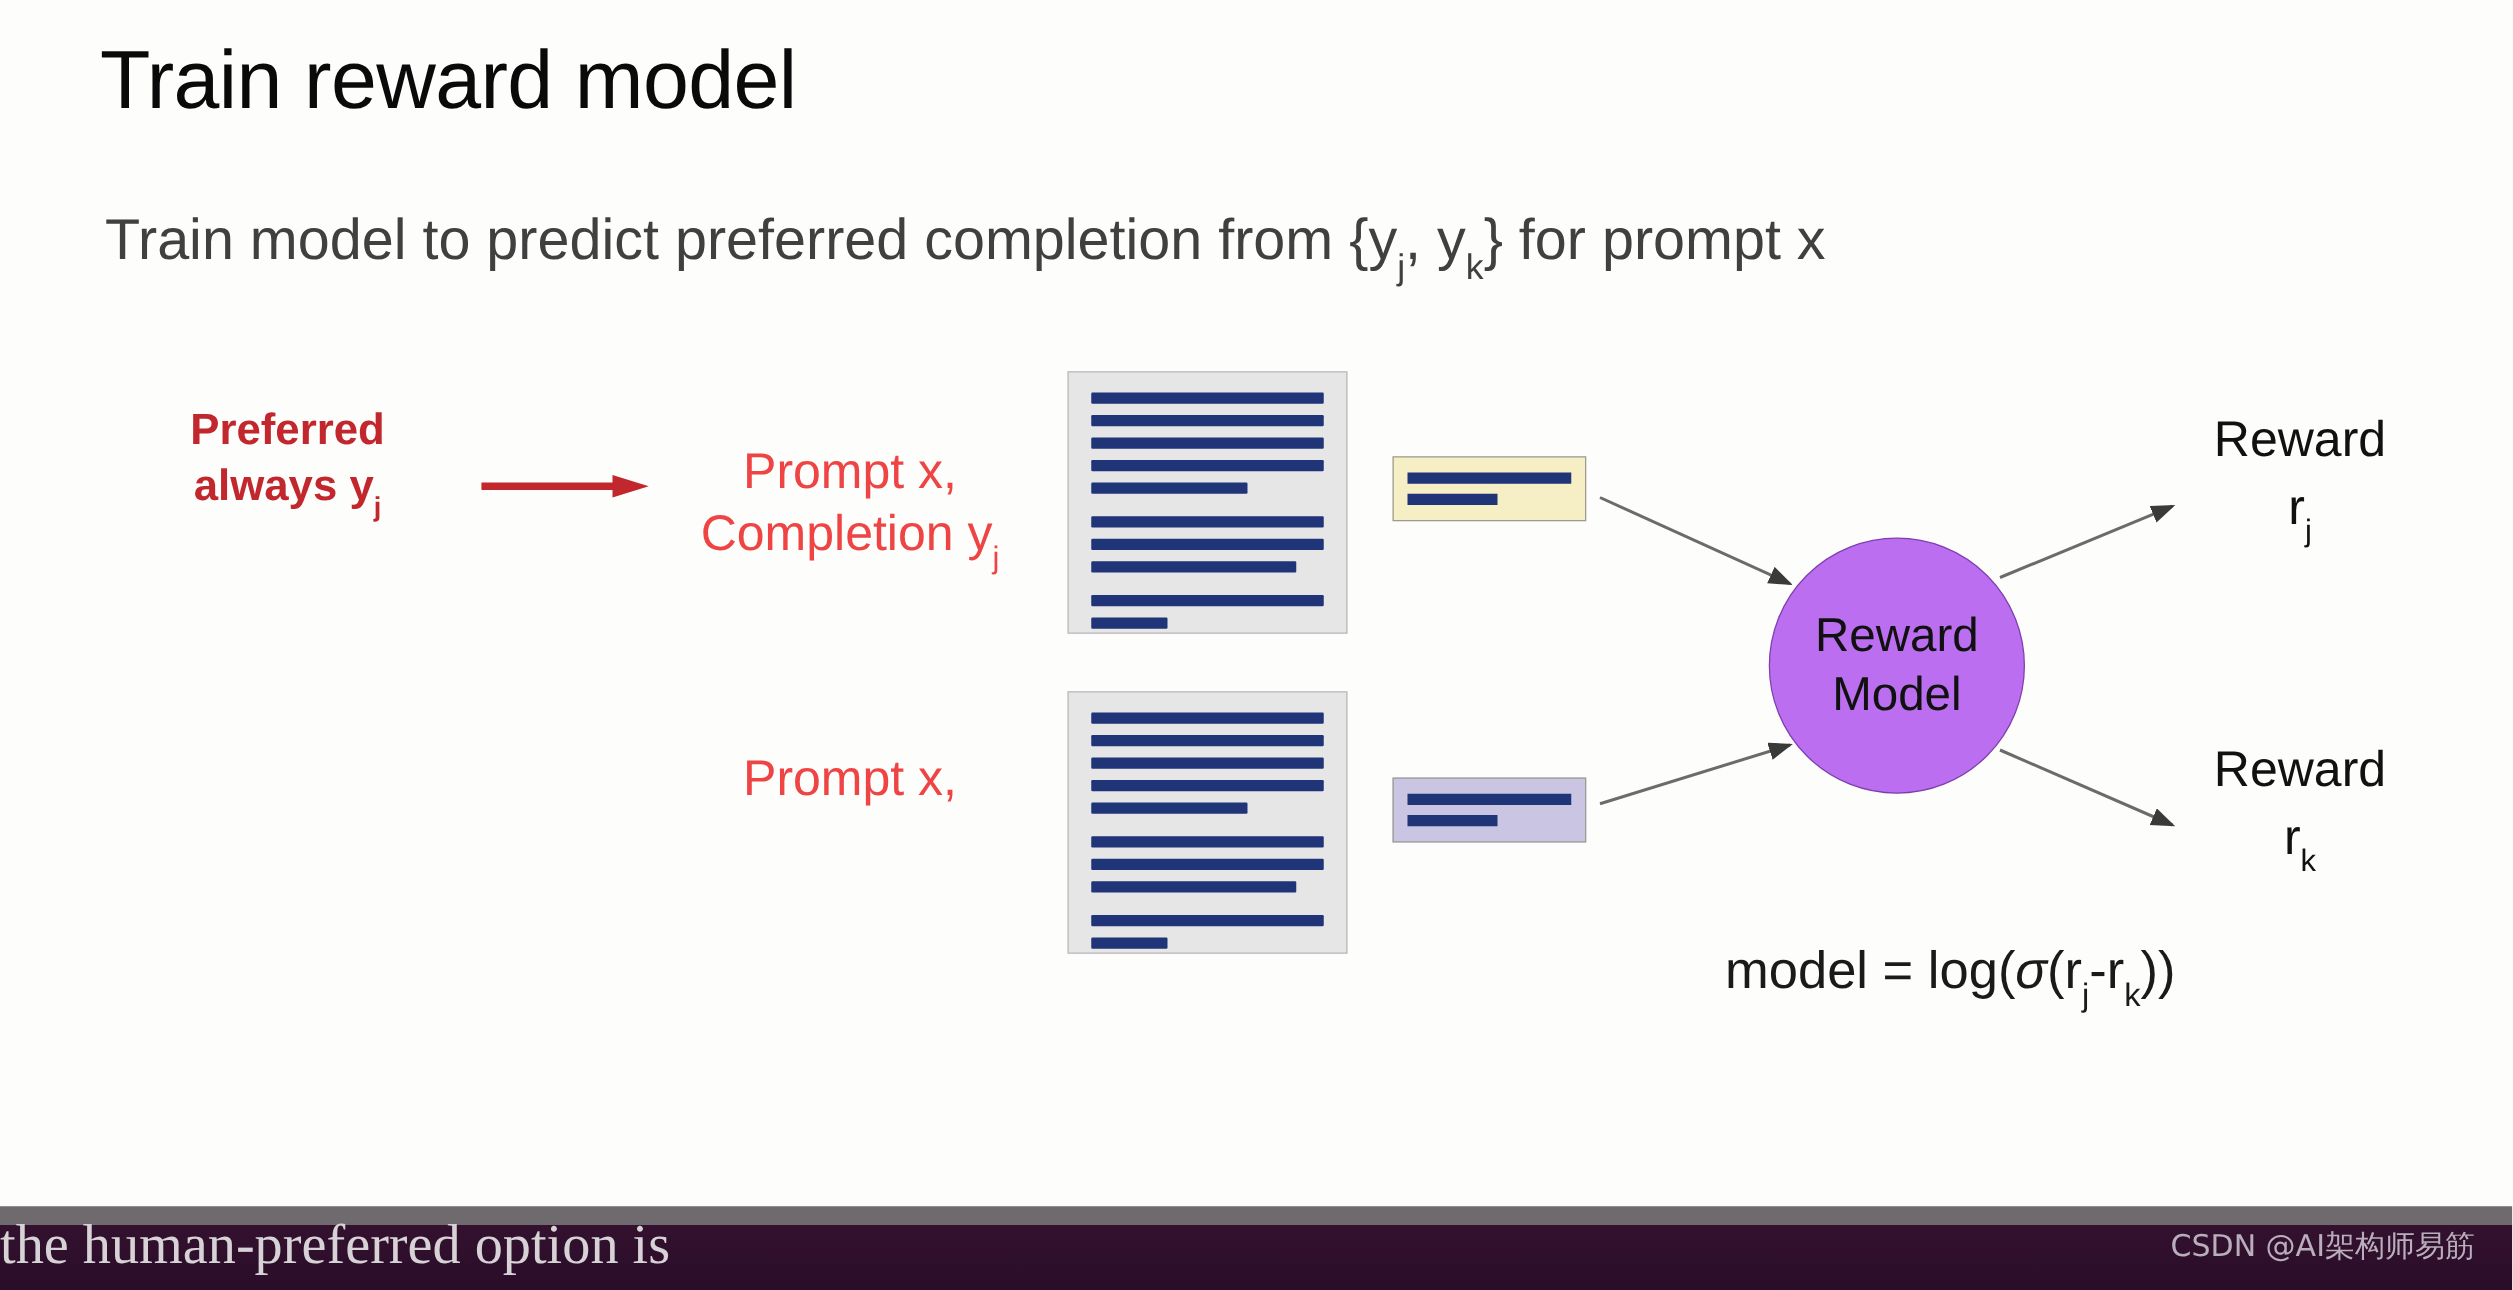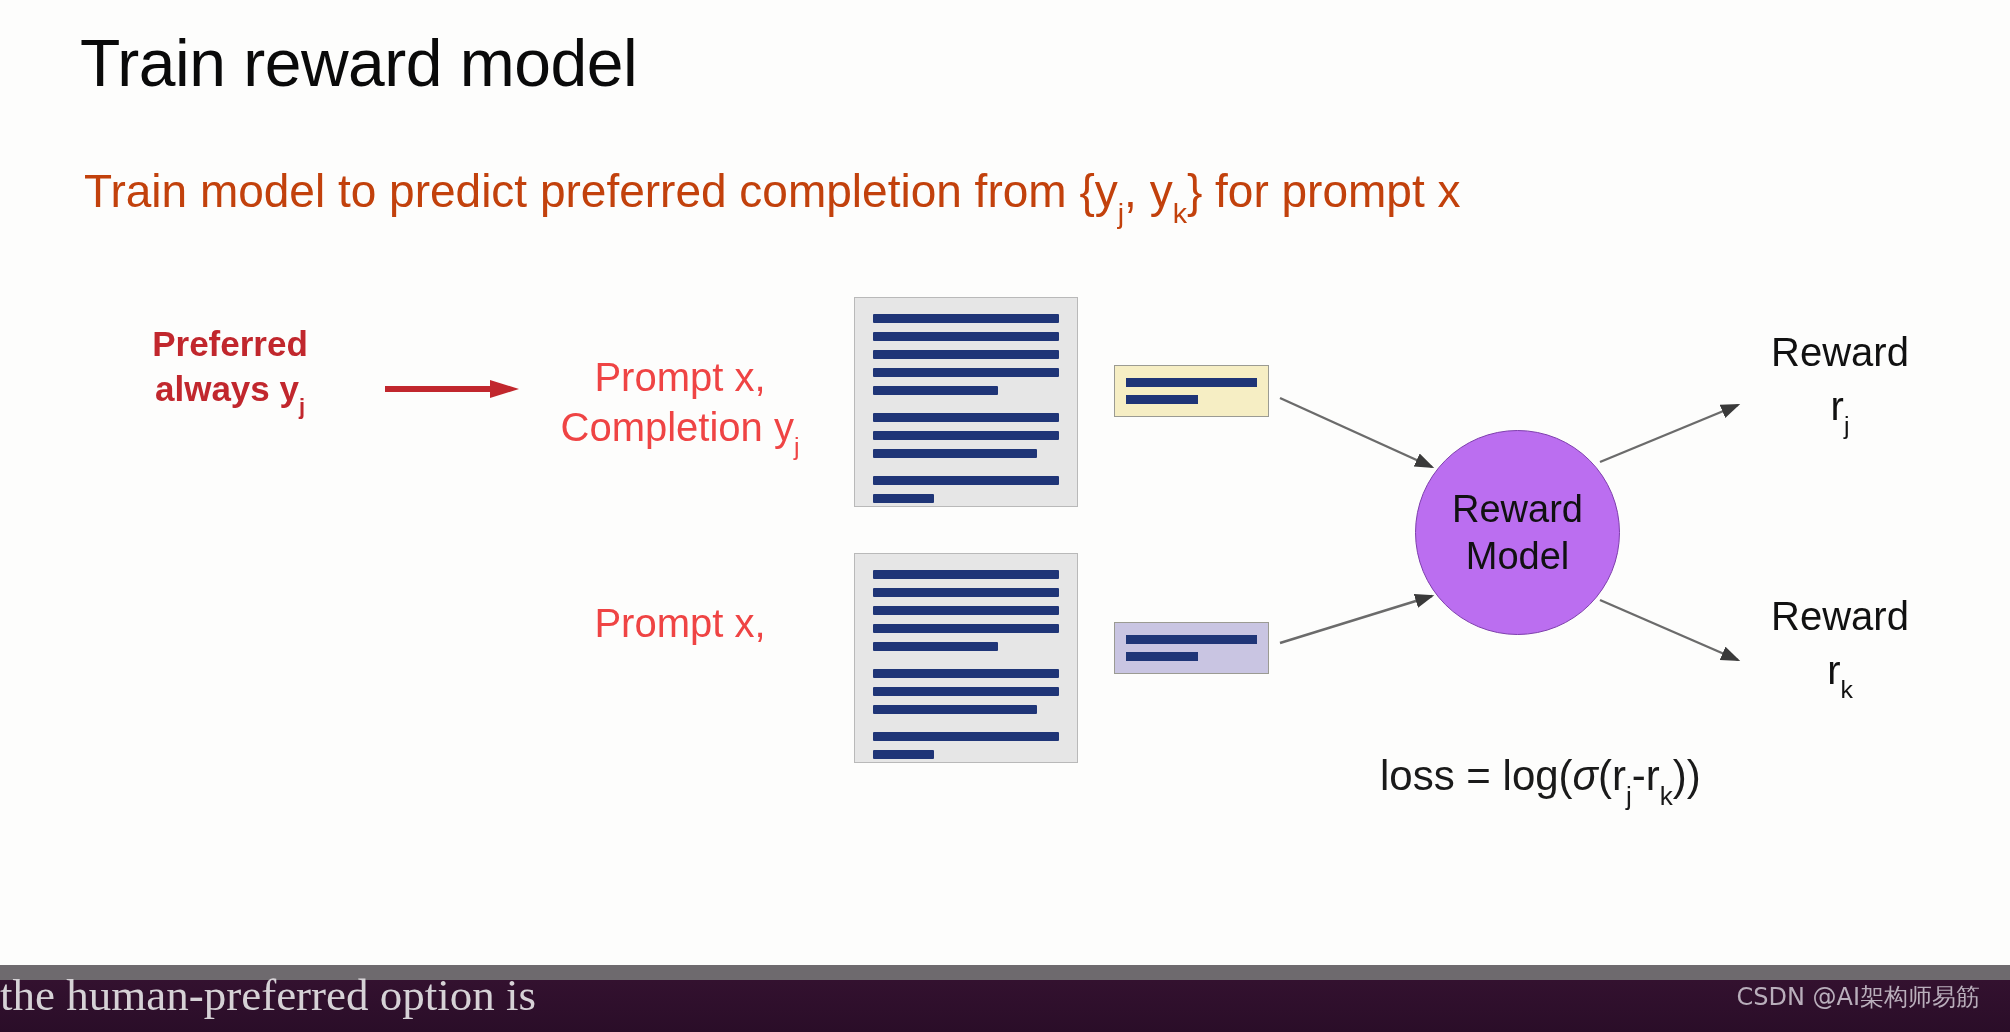--- a/index.html
+++ b/index.html
@@ -34,21 +34,21 @@
     color: #0a0a0a;
     letter-spacing: -0.5px;
     white-space: nowrap;
   }
   #slide-subtitle {
     position: absolute;
     left: 84px;
     top: 168px;
     font-size: 46px;
     line-height: 1.0;
-    color: #c2410c;
+    color: #404040;
     white-space: nowrap;
   }
   .sub {
     font-size: 0.62em;
     vertical-align: sub;
     position: relative;
     top: 0.22em;
   }
   
   #red-note {
@@ -312,21 +312,21 @@
 
     <div class="reward-label" id="reward-label-j">
       <span>Reward</span>
       <span class="reward-var"><span>r</span><span class="sub">j</span></span>
     </div>
     <div class="reward-label" id="reward-label-k">
       <span>Reward</span>
       <span class="reward-var"><span>r</span><span class="sub">k</span></span>
     </div>
 
-    <div id="loss-formula"><span>loss = log(</span><span class="sigma">σ</span><span>(r</span><span class="sub">j</span><span>-r</span><span class="sub">k</span><span>))</span></div>
+    <div id="loss-formula"><span>model = log(</span><span class="sigma">σ</span><span>(r</span><span class="sub">j</span><span>-r</span><span class="sub">k</span><span>))</span></div>
 
   </div>
 
   <div id="caption-bar">
     <div id="caption-text">the human-preferred option is</div>
     <div id="watermark">CSDN @AI架构师易筋</div>
   </div>
 
 </div>
 

